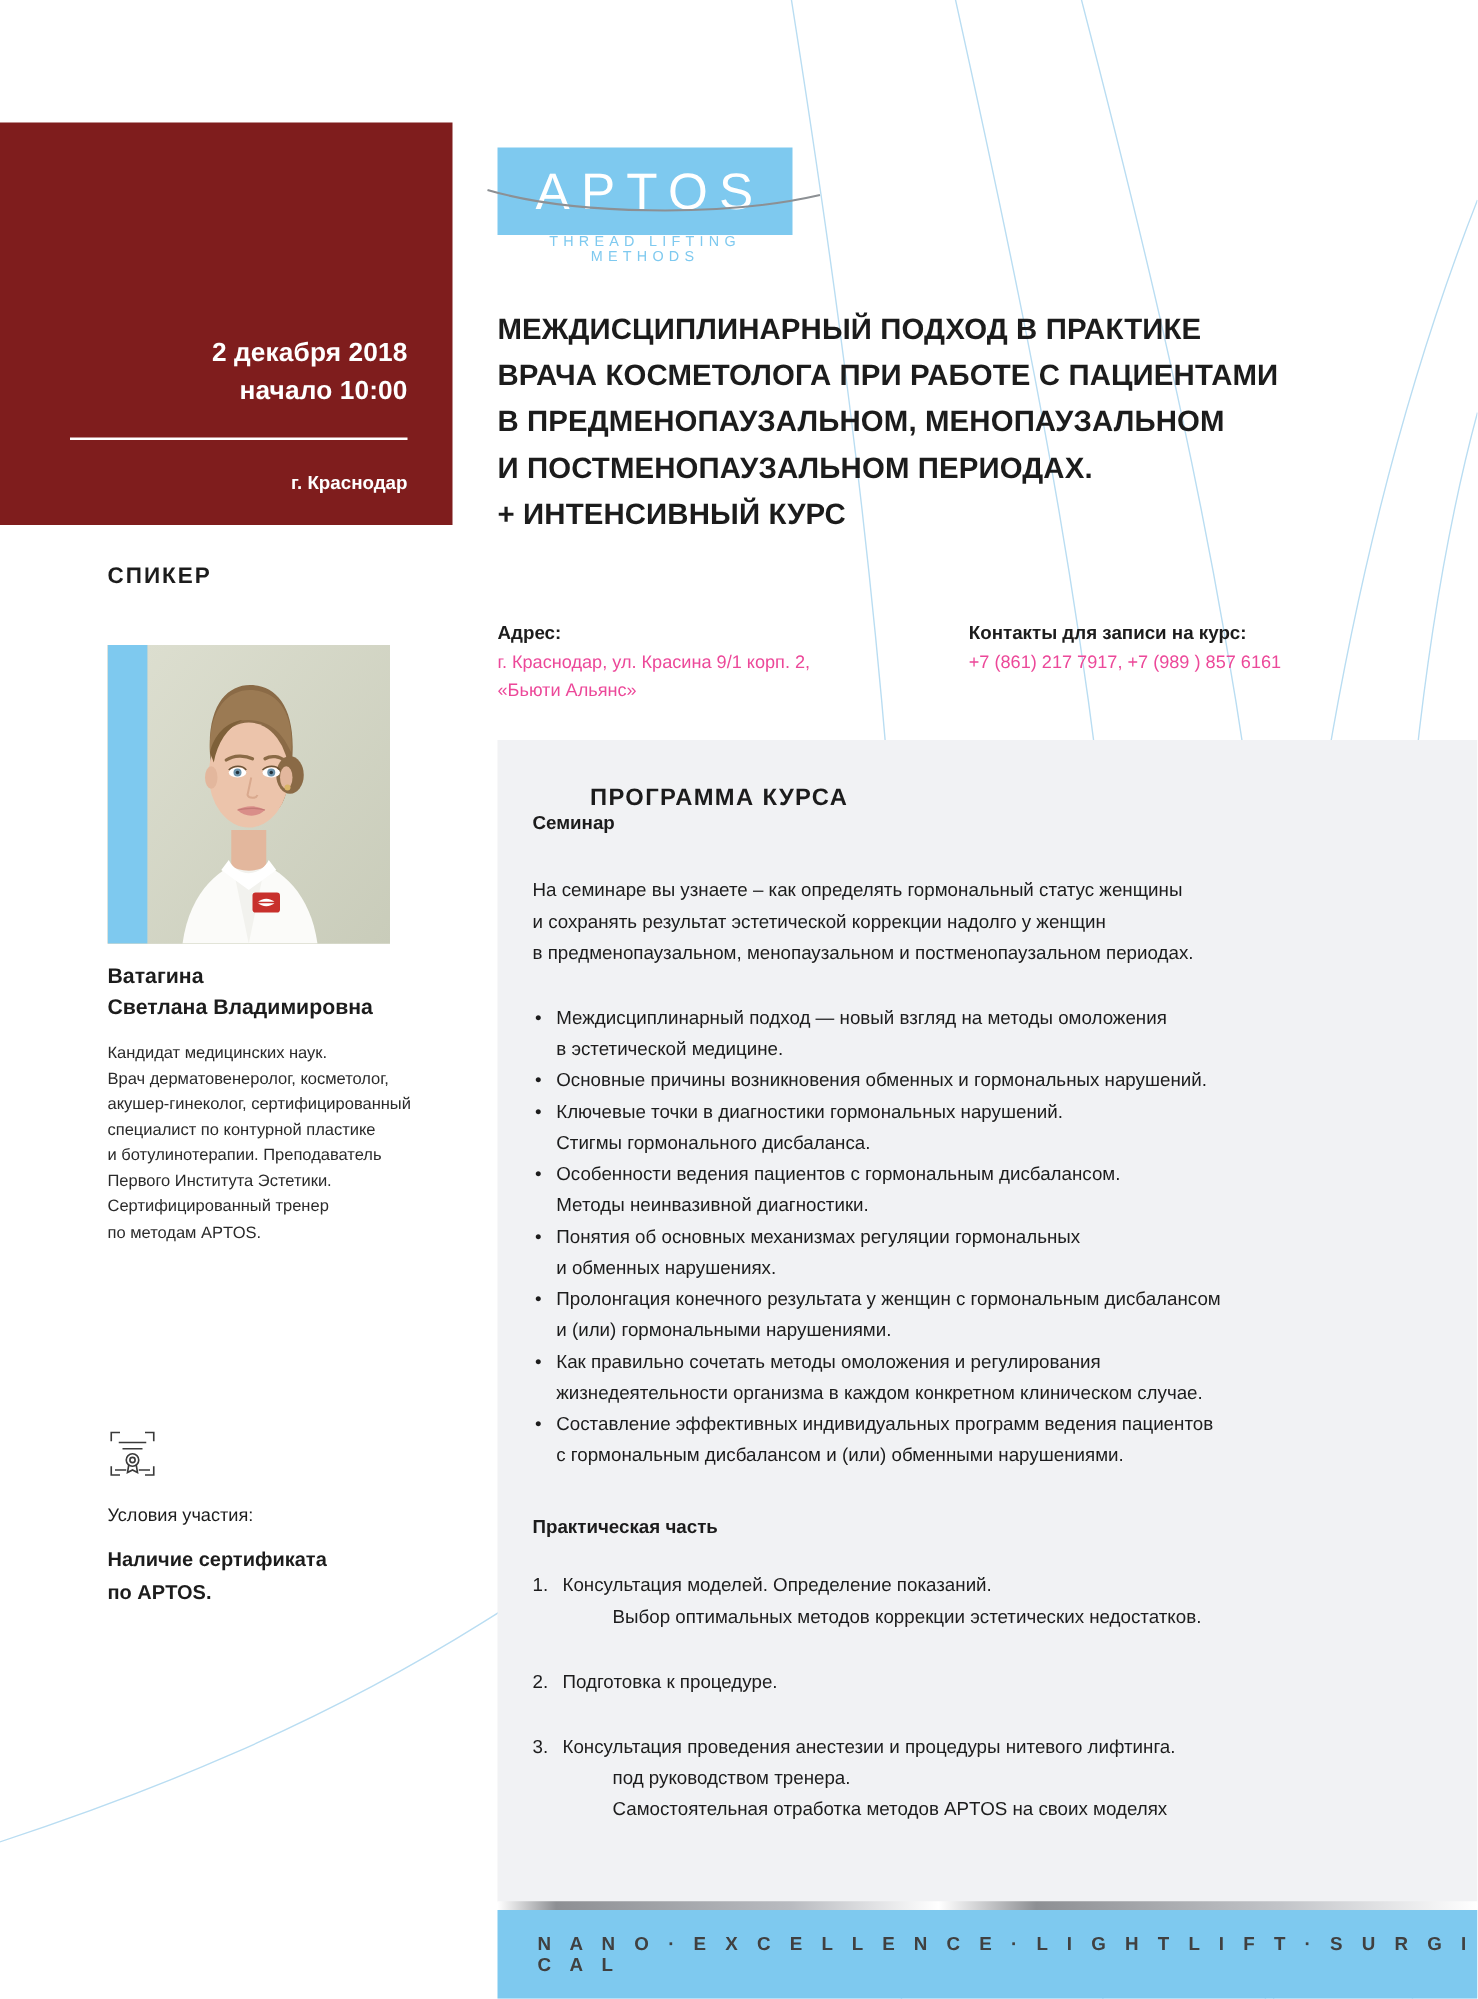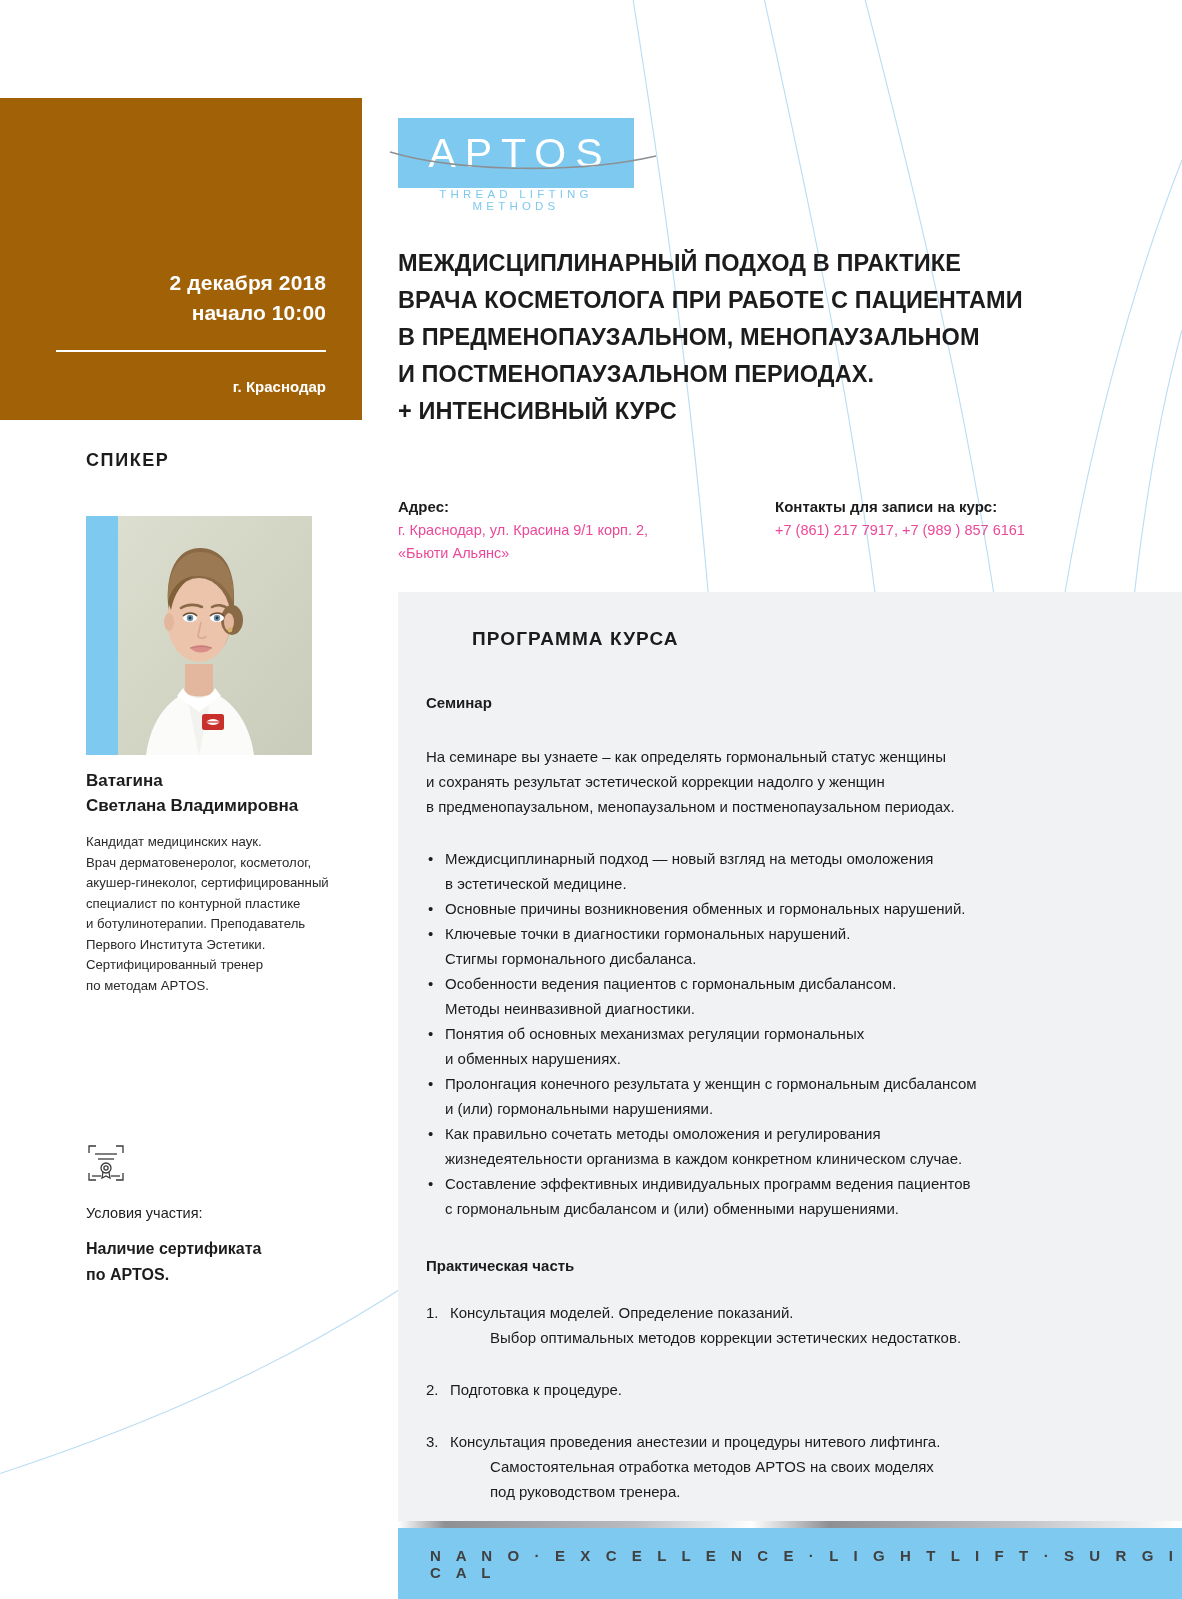--- a/index.html
+++ b/index.html
@@ -11,21 +11,21 @@
     overflow:hidden;
     color:#1a1a1a;
   }
 
   
   .bg-arcs { position:absolute; inset:0; z-index:0; pointer-events:none; }
 
   
   .date-block {
     position:absolute; left:0; top:98px; width:362px; height:322px;
-    background:#a16207; z-index:2;
+    background:#7f1d1d; z-index:2;
     padding:170px 36px 0 0;
     text-align:right;
   }
   .date-line1, .date-line2 {
     color:#ffffff; font-size:21px; font-weight:bold; line-height:30px;
     letter-spacing:.1px;
   }
   .date-rule {
     margin:22px 0 0 auto; width:270px; height:2px; background:#ffffff;
   }
@@ -101,21 +101,21 @@
   }
   .program {
     position:absolute; left:426px; top:628px; width:680px; z-index:3;
   }
   .prog-title {
     font-size:19px; font-weight:bold; letter-spacing:1.1px; color:#1c1c1c;margin-left:46px;
   }
   .sec-head {
     font-size:15px; font-weight:bold; color:#1c1c1c;
   }
-  .sem-head { margin-top:44px; }
+  .sem-head { }
   .intro { margin-top:33px; font-size:15px; line-height:25px; color:#1c1c1c; }
   .intro div { white-space:nowrap; }
   ul.bullets { margin-top:27px; list-style:none; }
   ul.bullets > li {
     position:relative; padding-left:19px;
     font-size:15px; line-height:25px; color:#1c1c1c; white-space:nowrap;
   }
   ul.bullets > li::before {
     content:"•"; position:absolute; left:2px; top:0; font-size:15px;
   }
@@ -347,22 +347,22 @@
   <ol class="steps">
     <li>
       <span>Консультация моделей. Определение показаний.</span>
       <span class="cont">Выбор оптимальных методов коррекции эстетических недостатков.</span>
     </li>
     <li>
       <span>Подготовка к процедуре.</span>
     </li>
     <li>
       <span>Консультация проведения анестезии и процедуры нитевого лифтинга.</span>
+      <span class="cont">под руководством тренера.</span>
       <span class="cont">Самостоятельная отработка методов APTOS на своих моделях</span>
-      <span class="cont">под руководством тренера.</span>
     </li>
   </ol>
 </div>
 
 <div class="footer-grad"></div>
 <div class="footer-bar">
   <span class="footer-text">N A N O   ·   E X C E L L E N C E   ·   L I G H T   L I F T   ·   S U R G I C A L</span>
 </div>
 
 </body></html>

